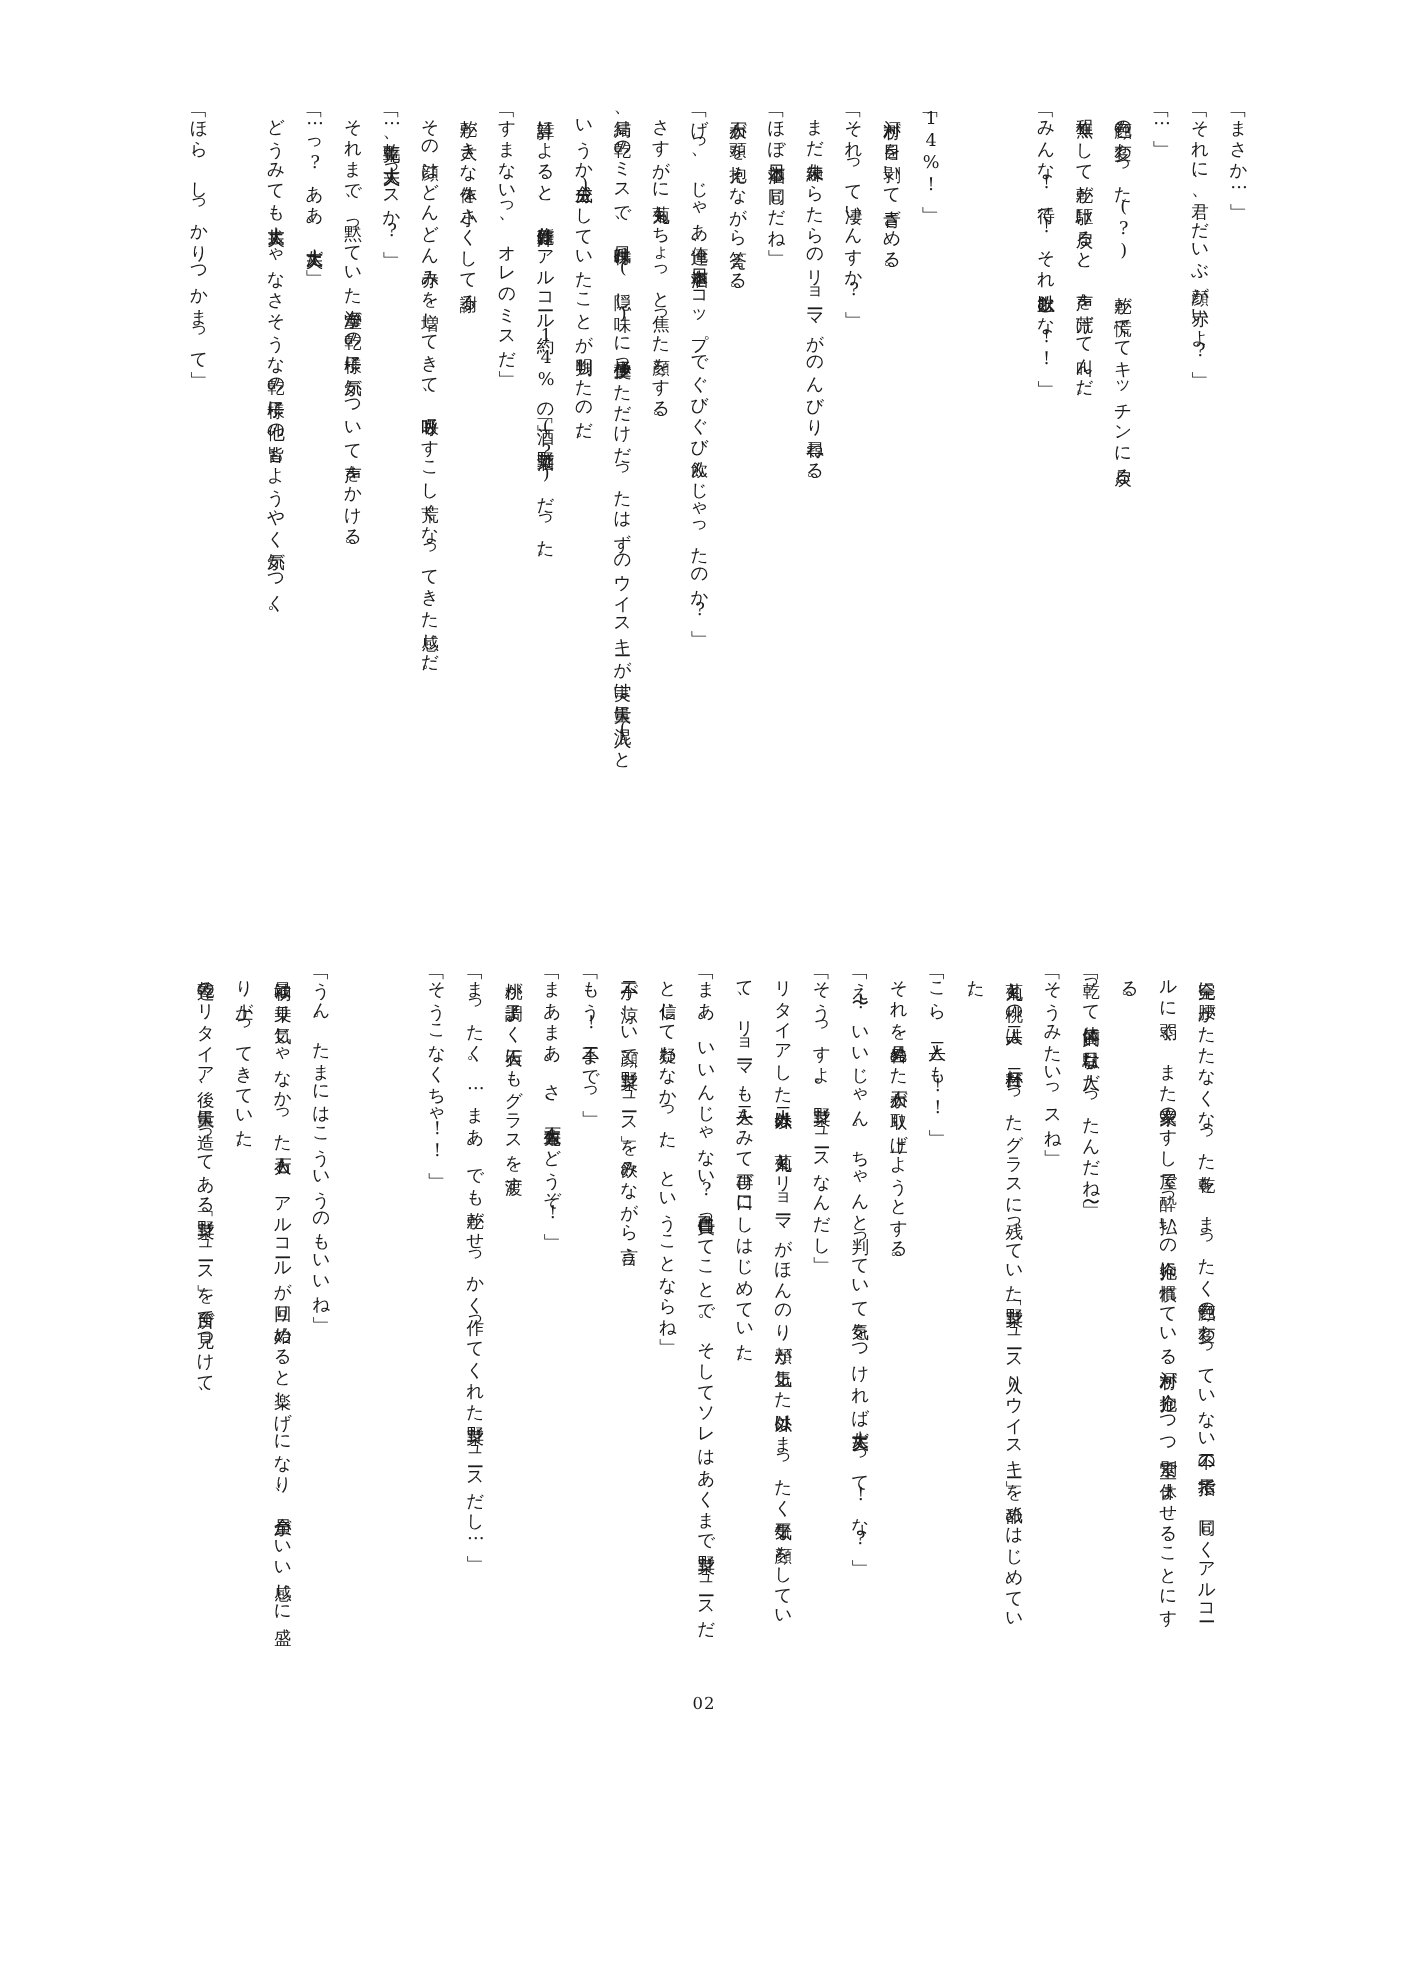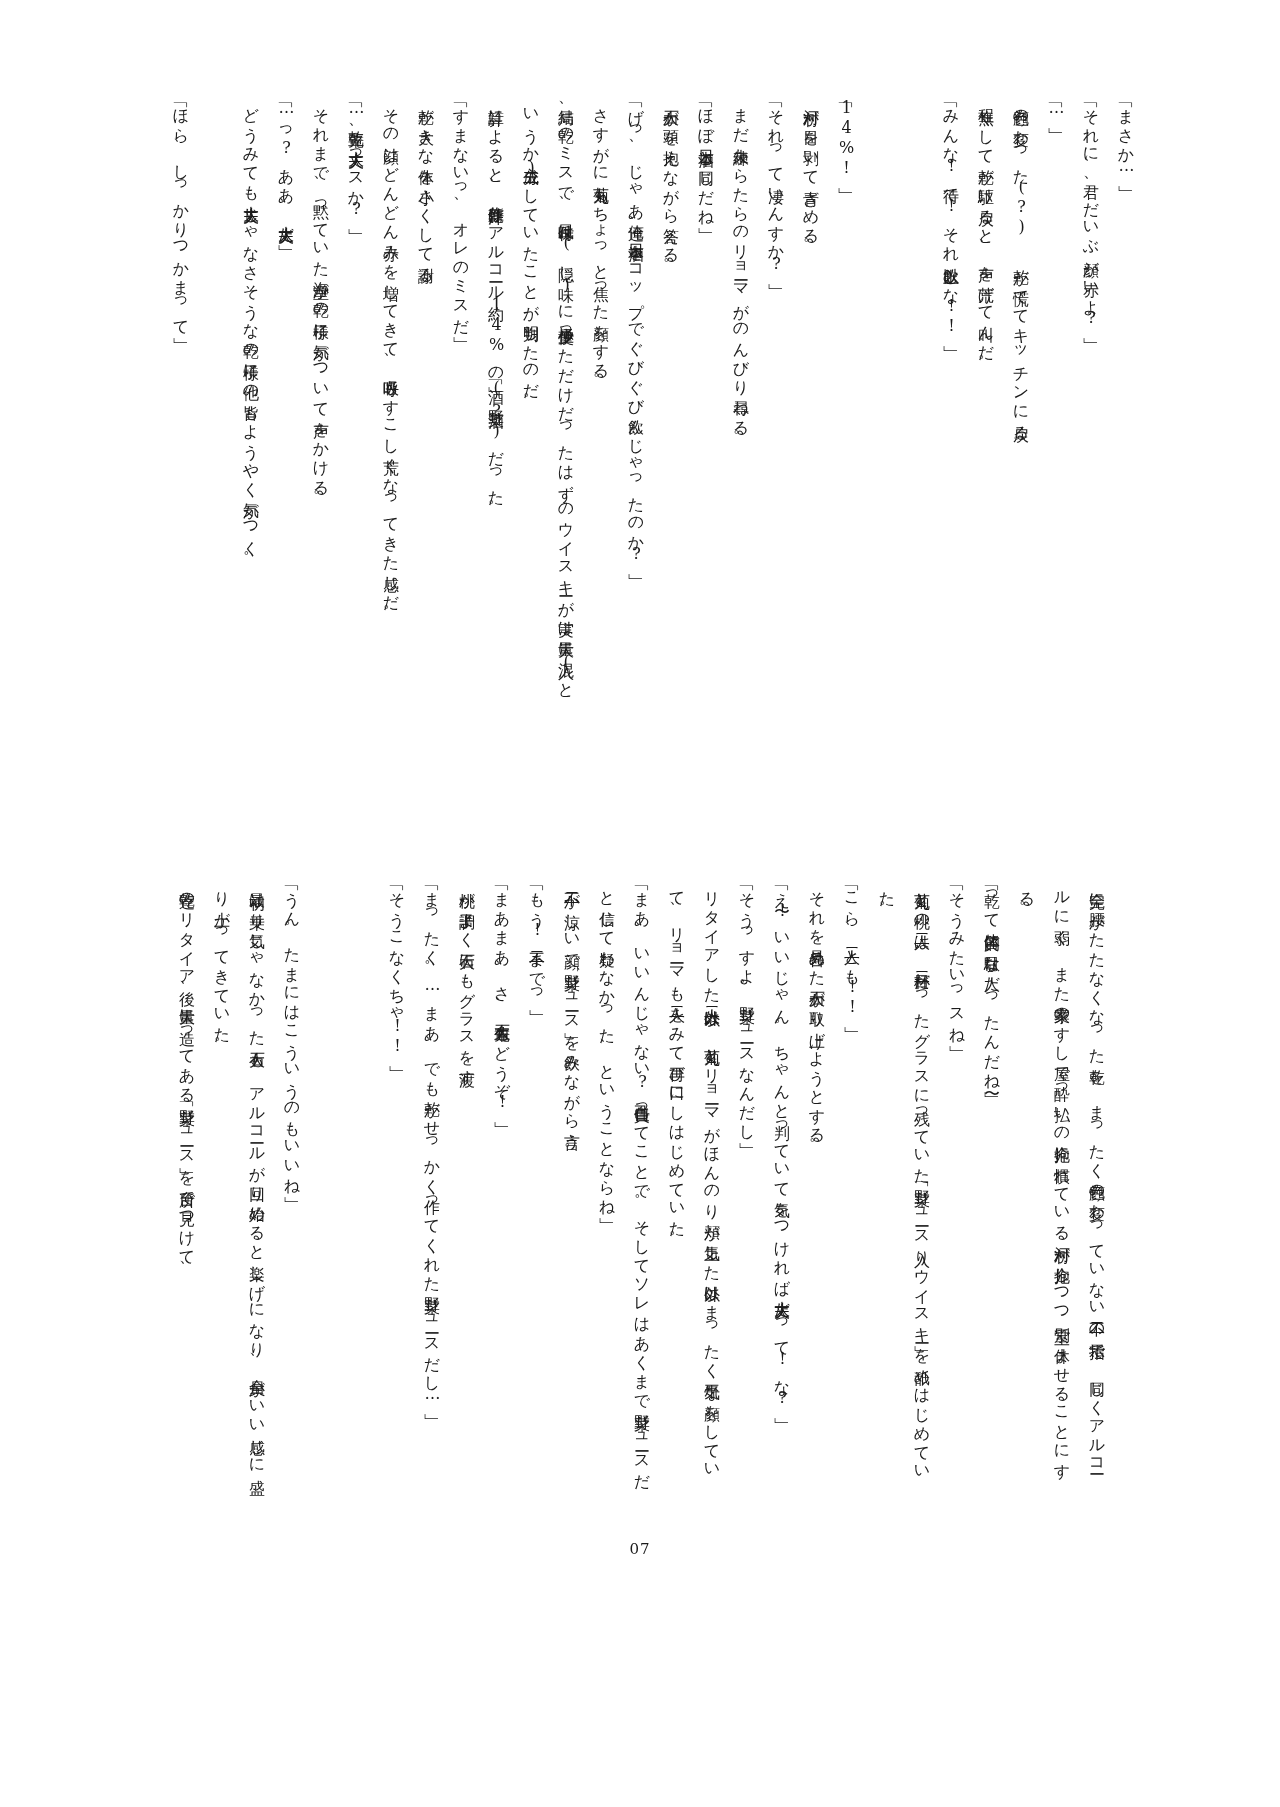--- a/index.html
+++ b/index.html
@@ -96,13 +96,13 @@
     <p>「もう!不二までっ」</p>
     <p>「まあまあ、さ、大石先輩もどうぞ!」</p>
     <p>桃が調子よく大石にもグラスを渡す。</p>
     <p>「まったく。…まあ、でも乾がせっかく作ってくれた野菜ジュースだし…」</p>
     <p class="gap2">「そうこなくちゃ!!」</p>
     <p>「うん。たまにはこういうのもいいね」</p>
     <p>最初は乗り気じゃなかった大石も、アルコールが回り始めると楽しげになり、全員がいい感じに盛り上がってきていた。</p>
     <p>乾達のリタイア後、大量に造ってある「野菜ジュース」を台所で見つけて、</p>
   </div>
 
-<div class="page-number">07</div>
+<div class="page-number">02</div>
 
 </body></html>

